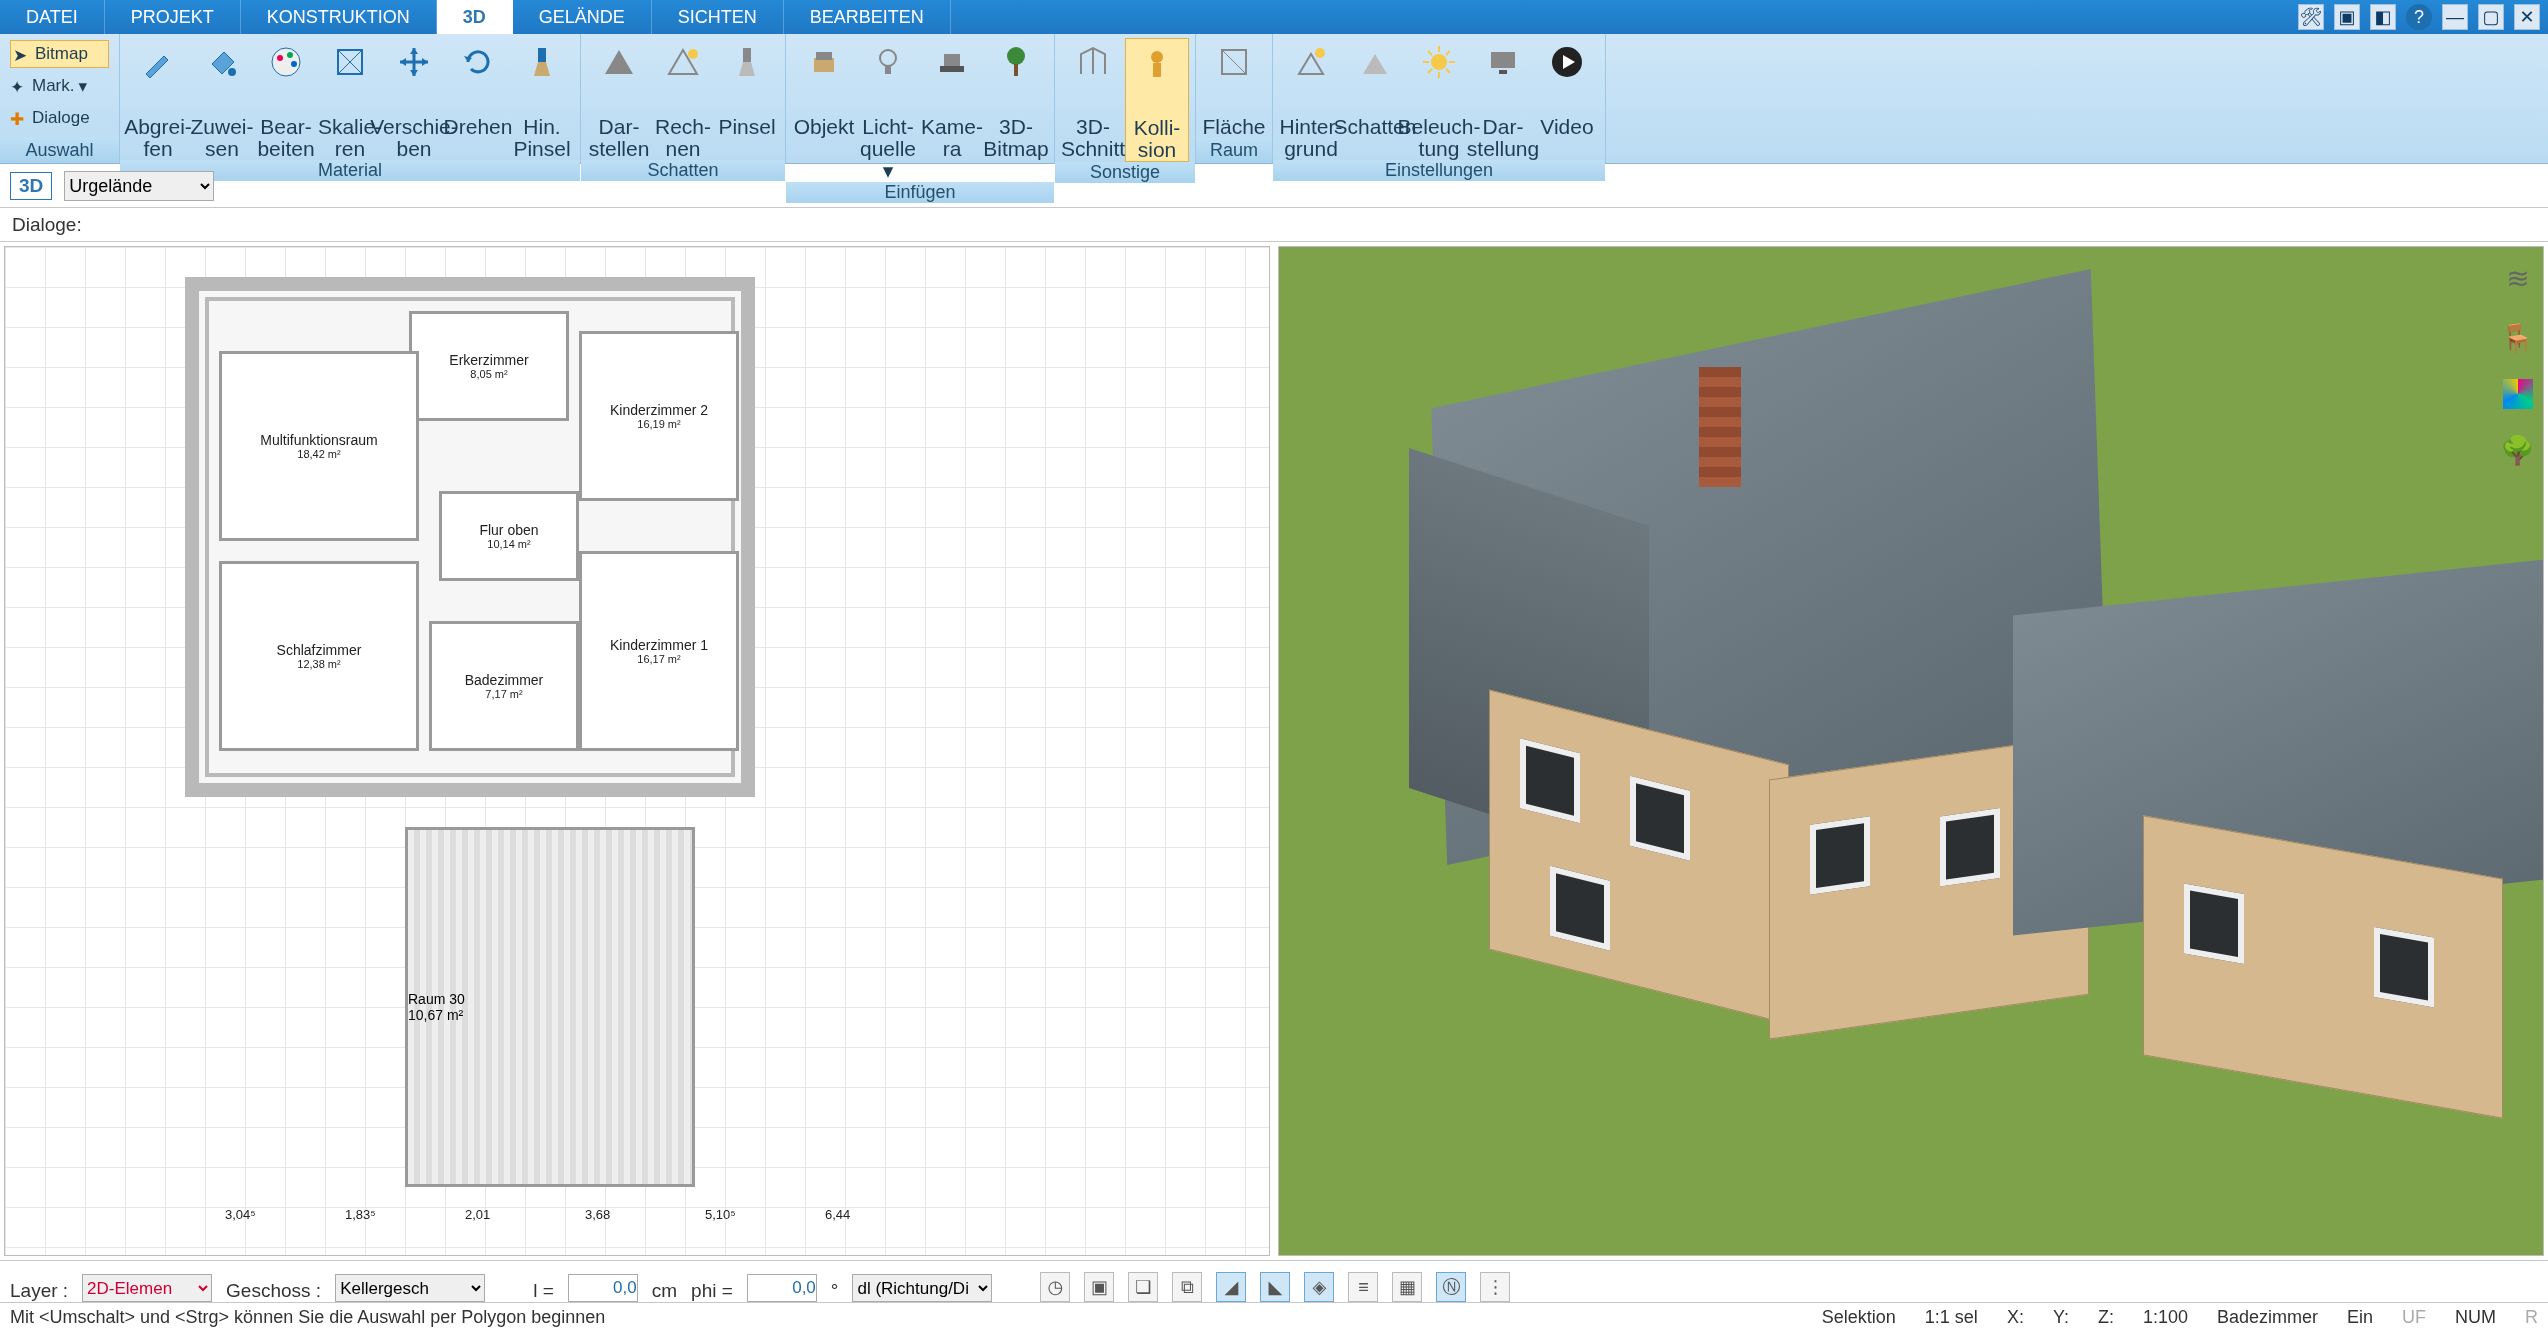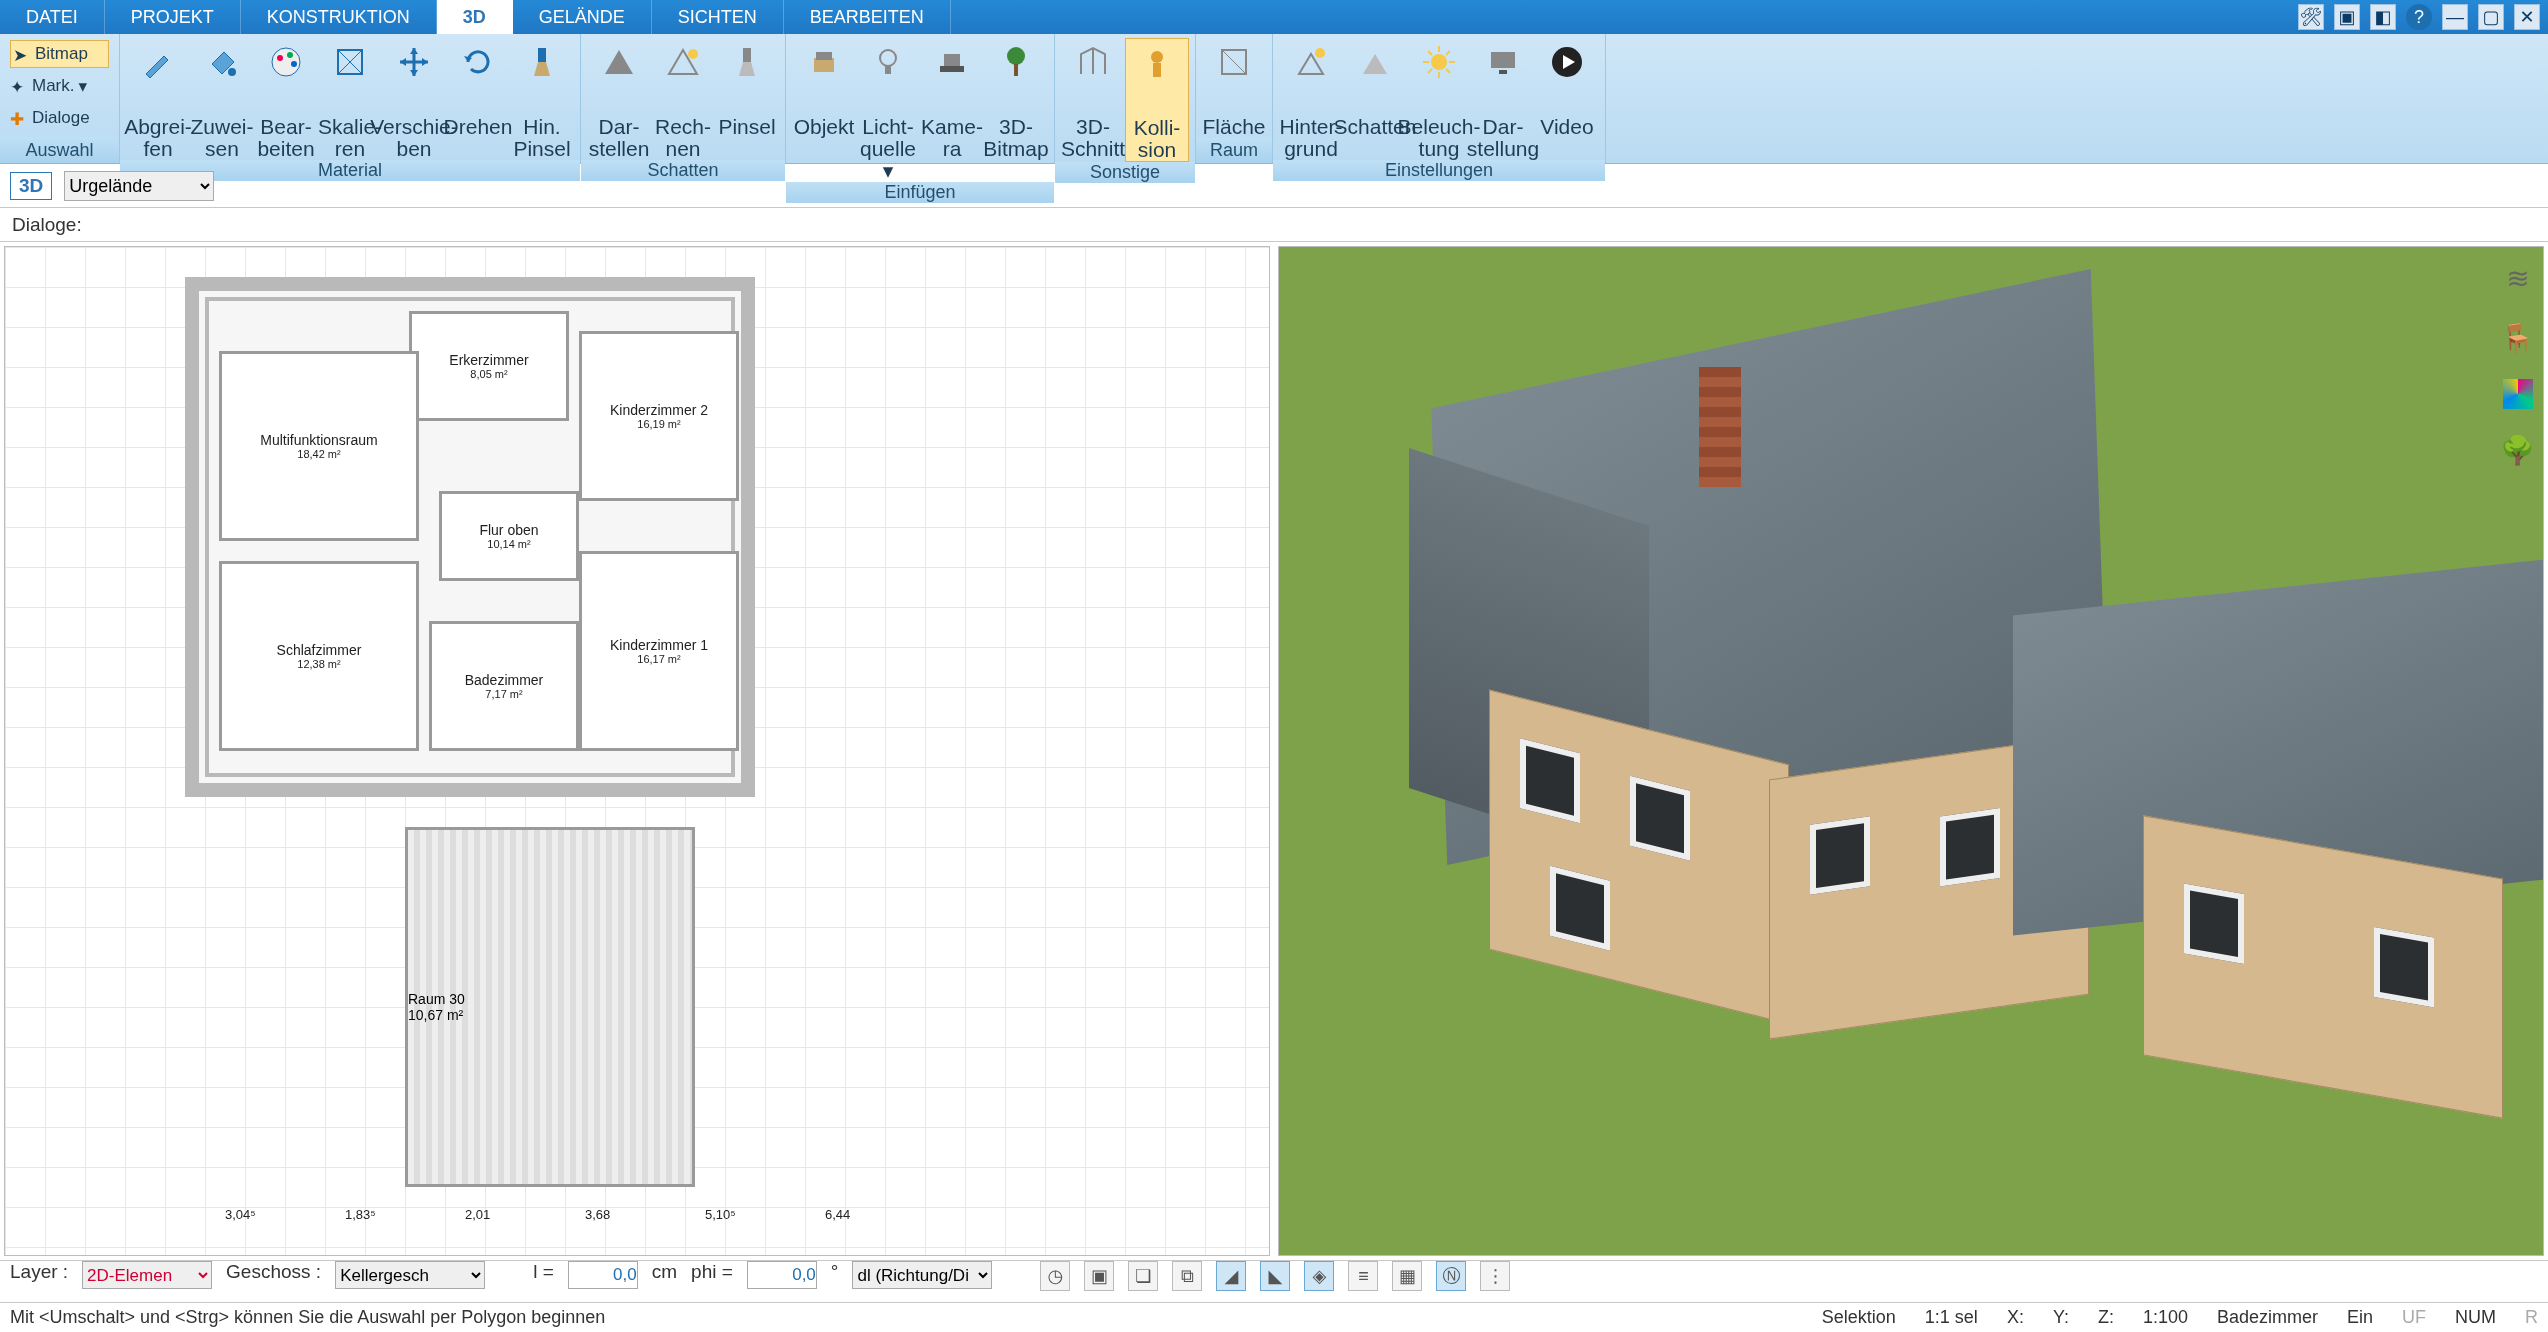--- a/index.html
+++ b/index.html
@@ -54,21 +54,21 @@
 .wall.a { left: 90px; top: 440px; width: 300px; height: 260px; transform: skewY(14deg); }
 .wall.b { left: 370px; top: 470px; width: 320px; height: 260px; transform: skewY(-8deg); }
 .wall.c { right: 20px; top: 560px; width: 360px; height: 240px; transform: skewY(10deg); }
 .win { position: absolute; width: 60px; height: 70px; background: #2b2f32; border: 6px solid #eee; }
 .chimney { position: absolute; left: 300px; top: 80px; width: 42px; height: 120px; background: repeating-linear-gradient(0deg,#a85a3c 0 10px,#914a30 10px 20px); }
 
 .sidetools { position: absolute; right: 6px; top: 12px; display: flex; flex-direction: column; gap: 22px; align-items: center; }
 .sidetools span { width: 38px; height: 38px; display: flex; align-items: center; justify-content: center; font-size: 28px; color: #666; }
 
 
-.footer1 { height: 42px; border-top: 1px solid #c8c8c8; display: flex; align-items: flex-start; padding: 0 10px; gap: 14px; font-size: 19px; color: #333; }
+.footer1 { height: 42px; border-top: 1px solid #c8c8c8; display: flex; align-items: flex-end; padding: 0 10px; gap: 14px; font-size: 19px; color: #333; }
 .footer1 select, .footer1 input { height: 28px; font-size: 17px; border: 1px solid #aaa; }
 .footer1 input.num { width: 70px; text-align: right; color: #1e6fb0; }
 .footer1 .ico { width: 30px; height: 30px; border: 1px solid #bbb; display: inline-flex; align-items: center; justify-content: center; font-size: 18px; color: #555; background: #f4f4f4; }
 .footer1 .ico.active { background: #cfe6f7; border-color: #6aa9d4; }
 .footer2 { height: 30px; border-top: 1px solid #c8c8c8; display: flex; align-items: center; padding: 0 10px; font-size: 18px; color: #333; gap: 29px; }
 .footer2 .seg { white-space: nowrap; }
 .footer2 .grow { flex: 1; }
 
 svg { display: block; }
 </style>

